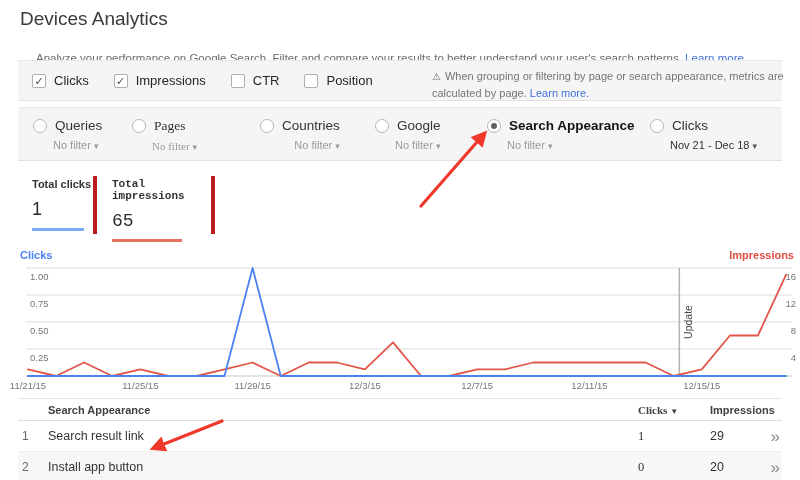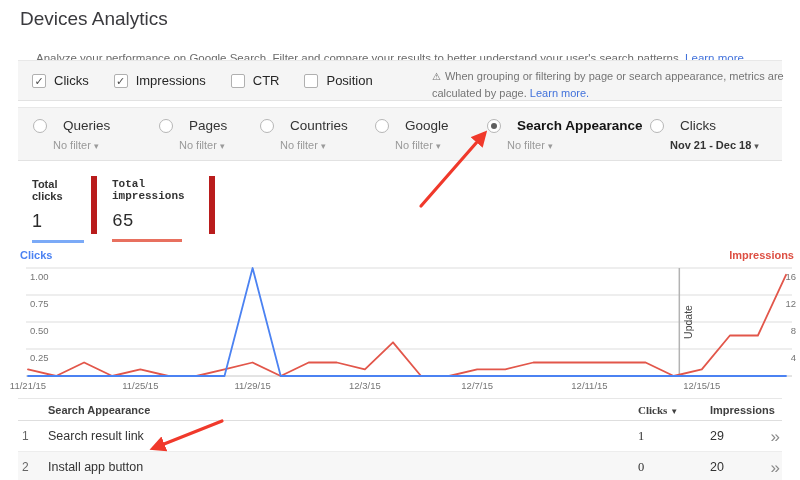--- a/index.html
+++ b/index.html
@@ -16,31 +16,31 @@
   .bar2{top:107px;height:54px;}
   .checks{position:absolute;left:14px;top:0;height:100%;display:flex;align-items:center;gap:25px;}
   .check-item{display:flex;align-items:center;gap:8px;cursor:pointer;}
   .cbox{width:12px;height:12px;background:#fff;border:1px solid #b0b0b0;border-radius:2px;
         font-size:11px;line-height:12px;text-align:center;color:#4a4a4a;}
   .clabel{font-size:13px;color:#262626;}
   .warn{position:absolute;left:414px;top:7px;width:358px;font-size:11px;color:#757575;line-height:1.5;}
   .warnicon{margin-right:4px;font-size:10px;}
   
   .dim{position:absolute;top:10px;}
-  .dim-top{display:flex;align-items:center;gap:16px;cursor:pointer;}
+  .dim-top{display:flex;align-items:center;gap:8px;cursor:pointer;}
   .radio{width:12px;height:12px;border:1px solid #b6b6b6;border-radius:50%;background:#fff;position:relative;flex:none;}
   .radio.sel::after{content:'';position:absolute;left:3px;top:3px;width:6px;height:6px;background:#5f5f5f;border-radius:50%;}
   .dlabel{font-size:13.5px;color:#333;white-space:nowrap;}
   .dlabel.selb{font-weight:bold;color:#141414;}
   .dfilter{margin-left:20px;margin-top:6px;font-size:11px;color:#9a9a9a;cursor:pointer;white-space:nowrap;}
-  .dfilter.datef{color:#333;font-weight:bold;}
+  .dfilter.datef{color:#333;font-weight:normal;}
   .caret{font-size:9px;margin-left:3px;color:#9a9a9a;}
   
   .totals{position:absolute;left:20px;top:176px;display:flex;}
-  .tcard{box-sizing:border-box;border-right:6px solid #b91c1c;padding-top:2px;height:58px;}
+  .tcard{box-sizing:border-box;border-right:4px solid #b91c1c;padding-top:2px;height:58px;}
   .tlabel{font-size:11px;font-weight:bold;color:#333;}
   .tvalue{font-size:18px;color:#2b2b2b;margin-top:9px;}
   .tline{height:3px;margin-top:8px;}
   
   .leg{position:absolute;font-size:11px;font-weight:bold;}
   .legL{left:20px;top:249px;}
   .legR{right:6px;top:249px;}
   #chartsvg{position:absolute;left:0;top:262px;width:800px;height:130px;}
   
   .tbl{position:absolute;left:18px;right:18px;top:398px;border-top:1px solid #e7e7e7;}
@@ -90,28 +90,28 @@
 </div>
 
 <div class="bar bar2" id="dims">
     <div class="dim" style="left: 15px;">
       <div class="dim-top">
         <span class="radio"></span>
         <span class="dlabel">Queries</span>
       </div>
       <div class="dfilter">No filter<span class="caret">▾</span></div>
     </div>
-    <div class="dim" style="left: 141px;">
+    <div class="dim" style="left: 114px; font-family: Liberation Serif, serif;">
       <div class="dim-top">
         <span class="radio"></span>
         <span class="dlabel">Pages</span>
       </div>
       <div class="dfilter">No filter<span class="caret">▾</span></div>
     </div>
-    <div class="dim" style="left: 242px;">
+    <div class="dim" style="left: 242px; text-align: right;">
       <div class="dim-top">
         <span class="radio"></span>
         <span class="dlabel">Countries</span>
       </div>
       <div class="dfilter">No filter<span class="caret">▾</span></div>
     </div>
     <div class="dim" style="left: 357px;">
       <div class="dim-top">
         <span class="radio"></span>
         <span class="dlabel">Google</span>

